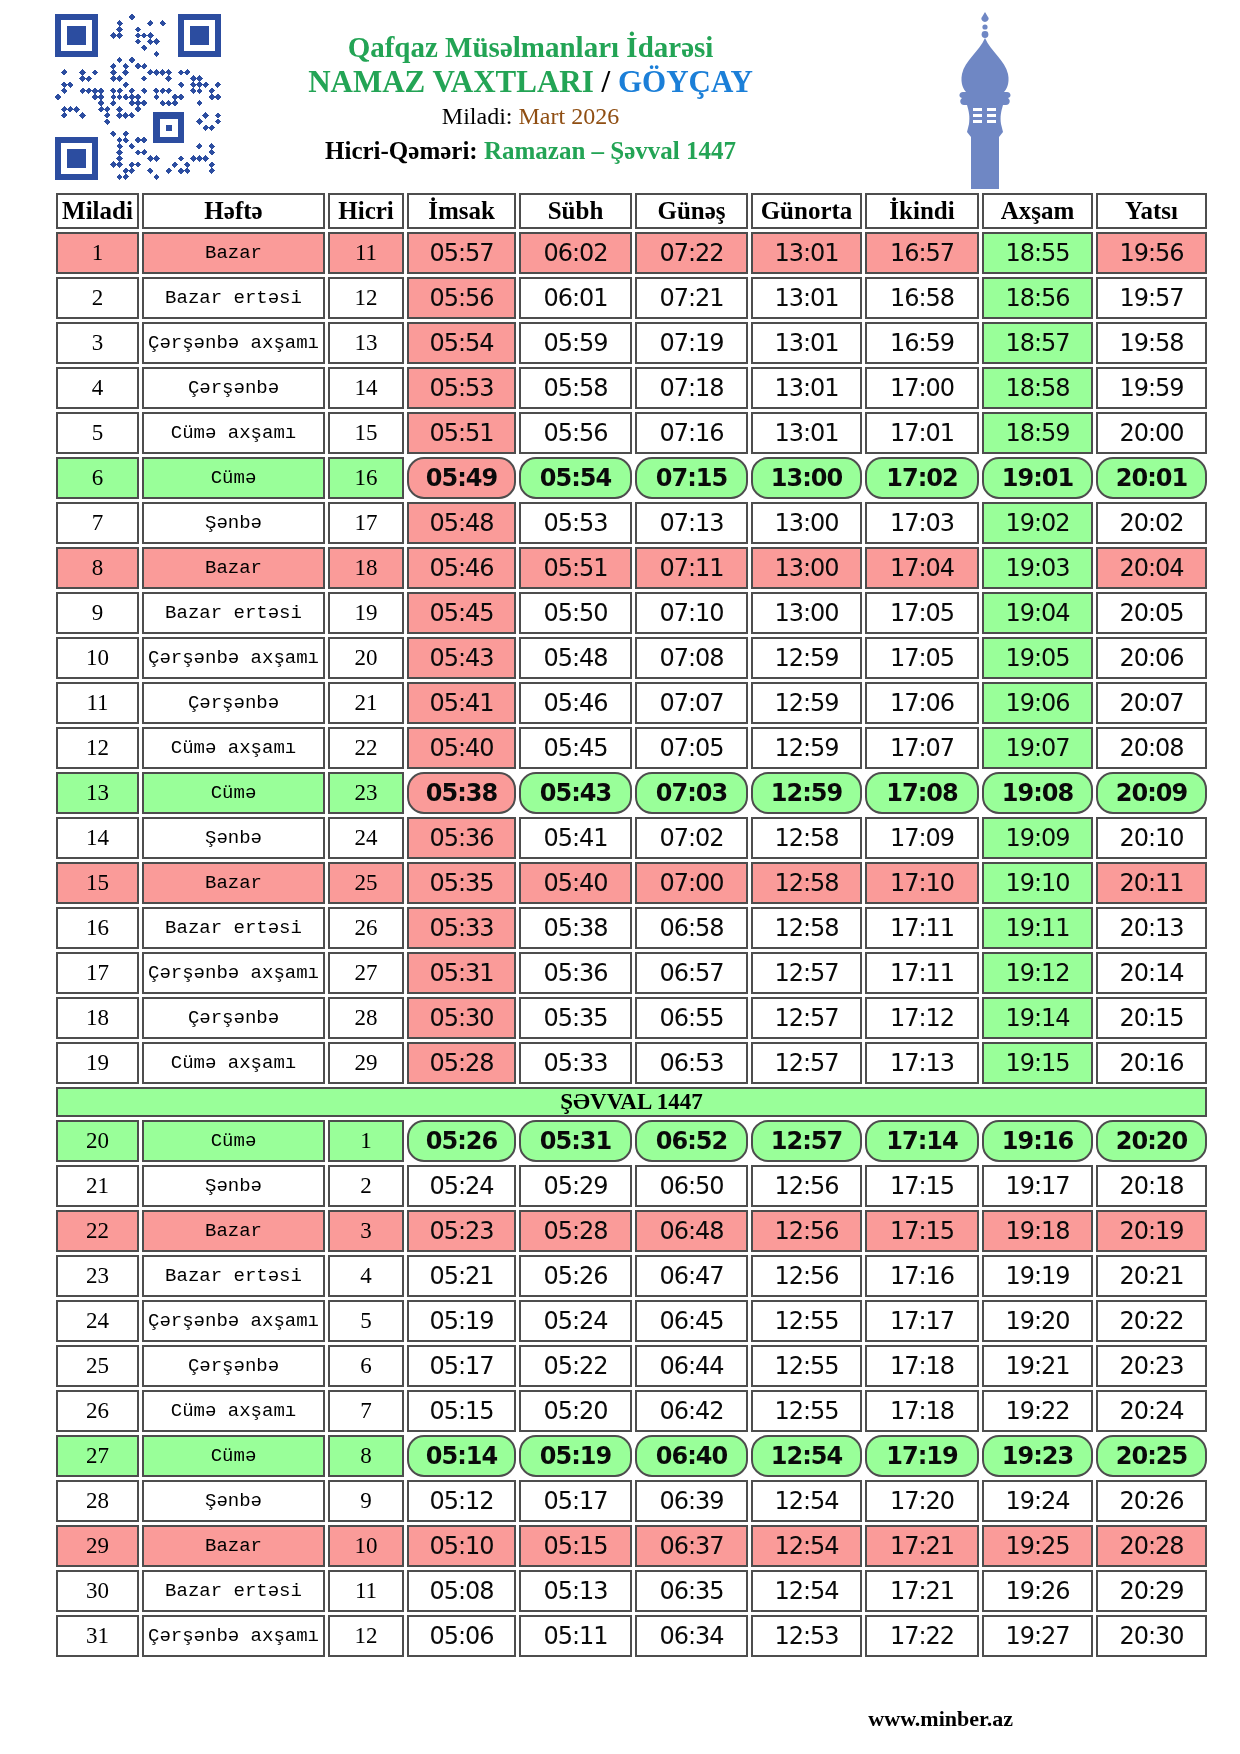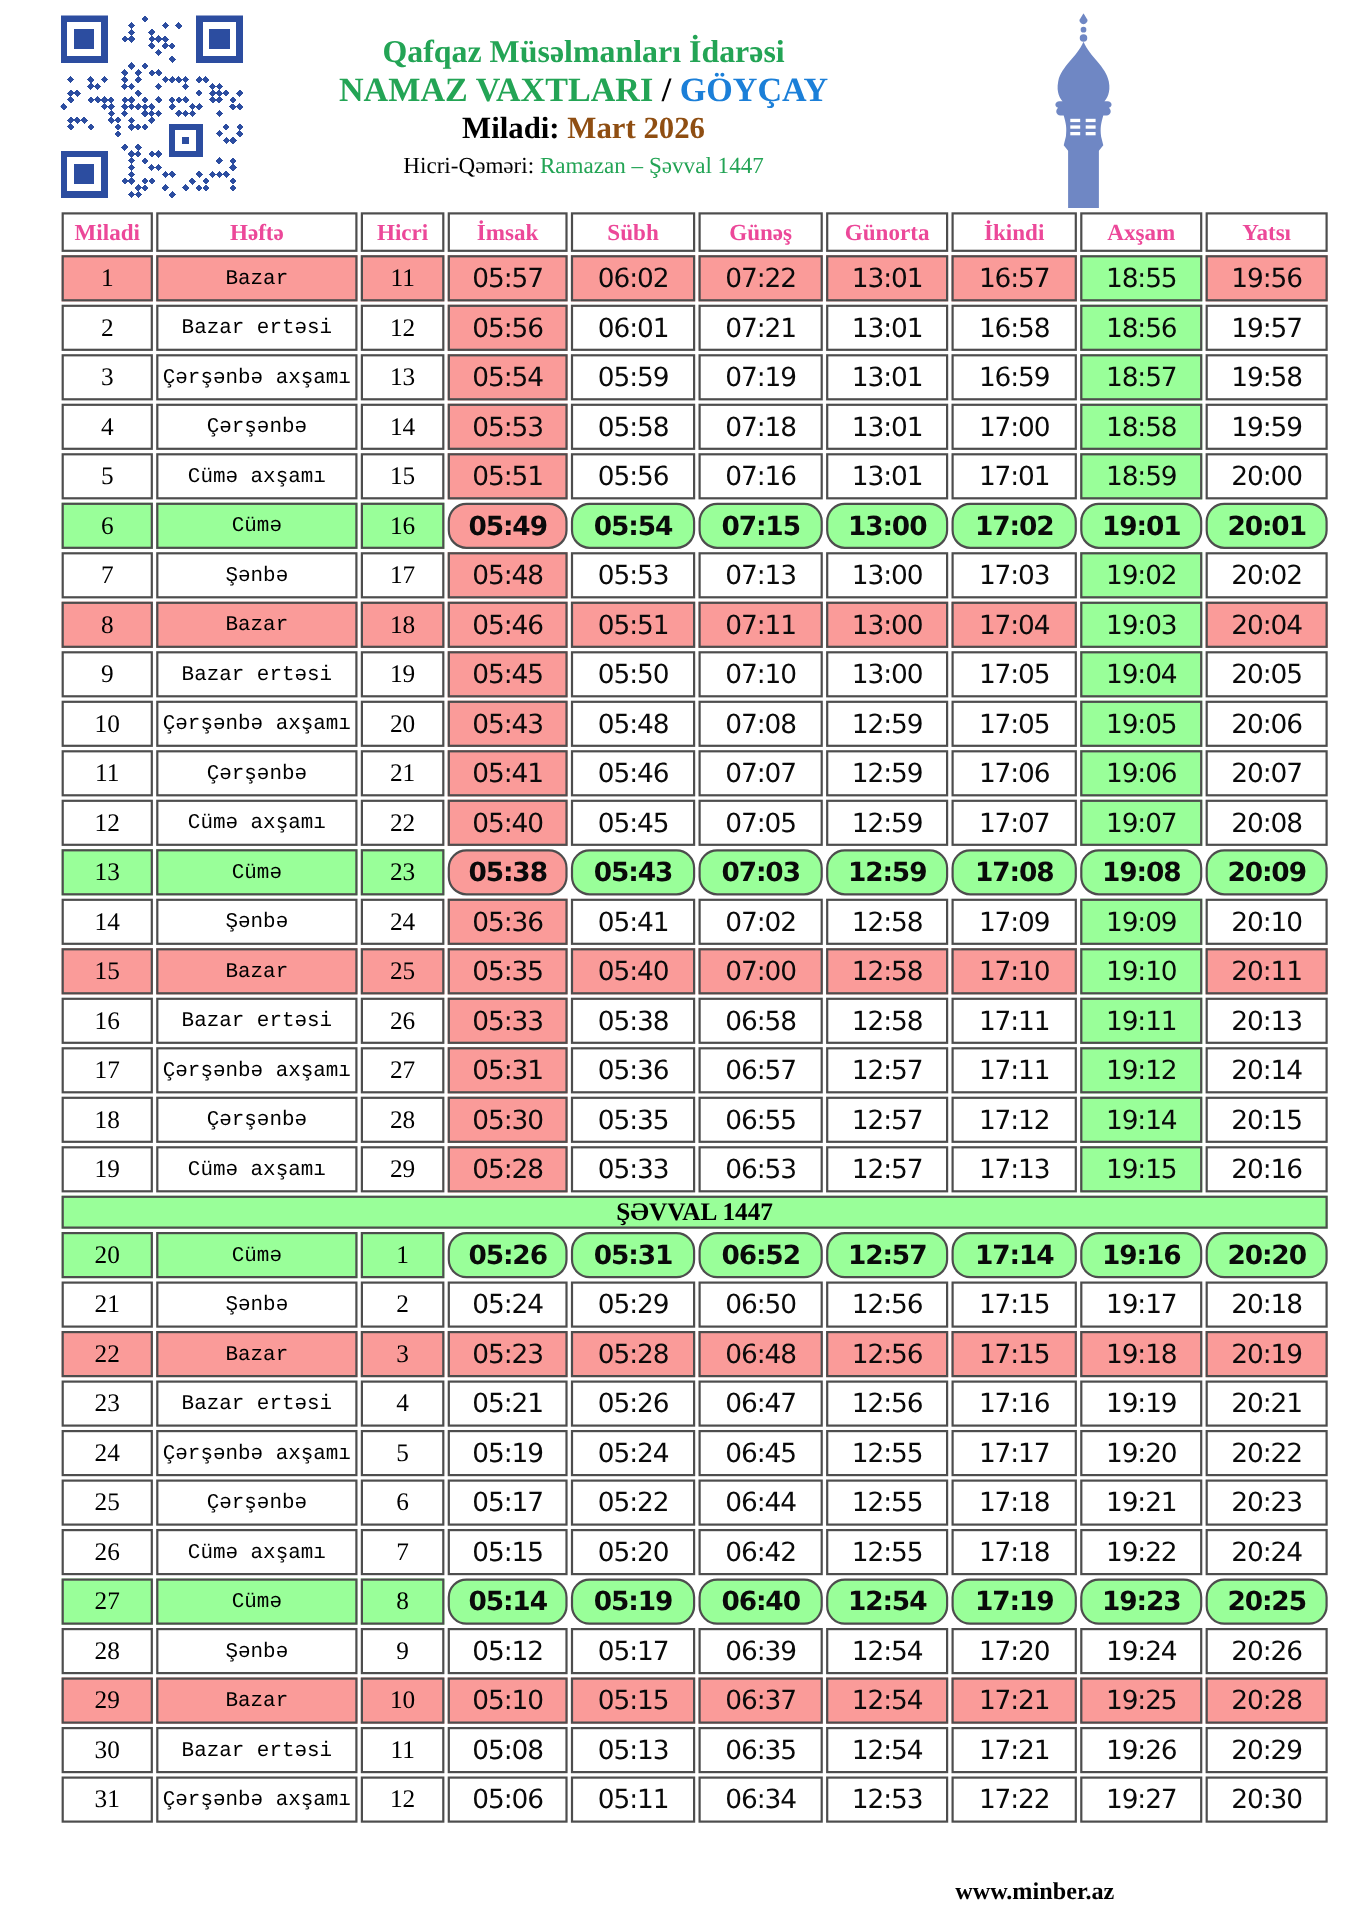--- a/index.html
+++ b/index.html
@@ -19,32 +19,32 @@
 
   
   .top{position:relative;height:190px;}
   .qr{position:absolute;left:55px;top:14px;width:166px;height:166px;}
   .minaret{position:absolute;right:50px;top:12px;width:72px;height:177px;}
   .titles{position:absolute;left:230px;right:240px;top:30px;text-align:center;}
   .t1{font-size:29px;font-weight:bold;color:var(--title-green);line-height:34px;}
   .t2{font-size:31px;font-weight:bold;line-height:36px;color:#000;}
   .t2 .main{color:var(--title-green);}
   .t2 .city{color:var(--city-blue);}
-  .t3{font-size:28px;font-weight:bold;line-height:33px;color:#000;}
+  .t3{font-size:24px;font-weight:normal;line-height:33px;color:#000;}
   .t3 .val{color:var(--month-brown);}
-  .t4{font-size:21px;font-weight:normal;line-height:35px;color:#000;}
+  .t4{font-size:25px;font-weight:bold;line-height:35px;color:#000;}
   .t4 .val{color:var(--title-green);}
 
   
   table.times{border-collapse:separate;border-spacing:3px;table-layout:fixed;
     width:1130px;margin-left:53px;}
   td,th{border:2px solid var(--border);text-align:center;vertical-align:middle;
     overflow:hidden;white-space:nowrap;}
-  th{font-family:"Liberation Serif",serif;font-weight:bold;font-size:21px;
-    height:36px;background:#fff;color:#ec4899;padding:0 1px;}
+  th{font-family:"Liberation Serif",serif;font-weight:bold;font-size:25px;
+    height:36px;background:#fff;color:#000000;padding:0 1px;}
   td.section-row{background:var(--green);font-family:"Liberation Serif",serif;
     font-weight:bold;font-size:23px;height:28px;color:#000;}
   tr.day-row td{height:42px;background:#fff;}
   td.num-serif{font-family:"Liberation Serif",serif;font-size:23px;color:#000;}
   td.weekday{font-family:Liberation Mono, monospace;font-size:19px;color:#000000;margin-top:43px;}
   td.time{font-family:"DejaVu Sans",sans-serif;font-size:24px;letter-spacing:-1px;color:#0a0a0a;}
   tr.friday td.time{font-weight:bold;border-radius:17px;}
   td.bg-pink{background:var(--pink) !important;}
   td.bg-green{background:var(--green) !important;}
 

